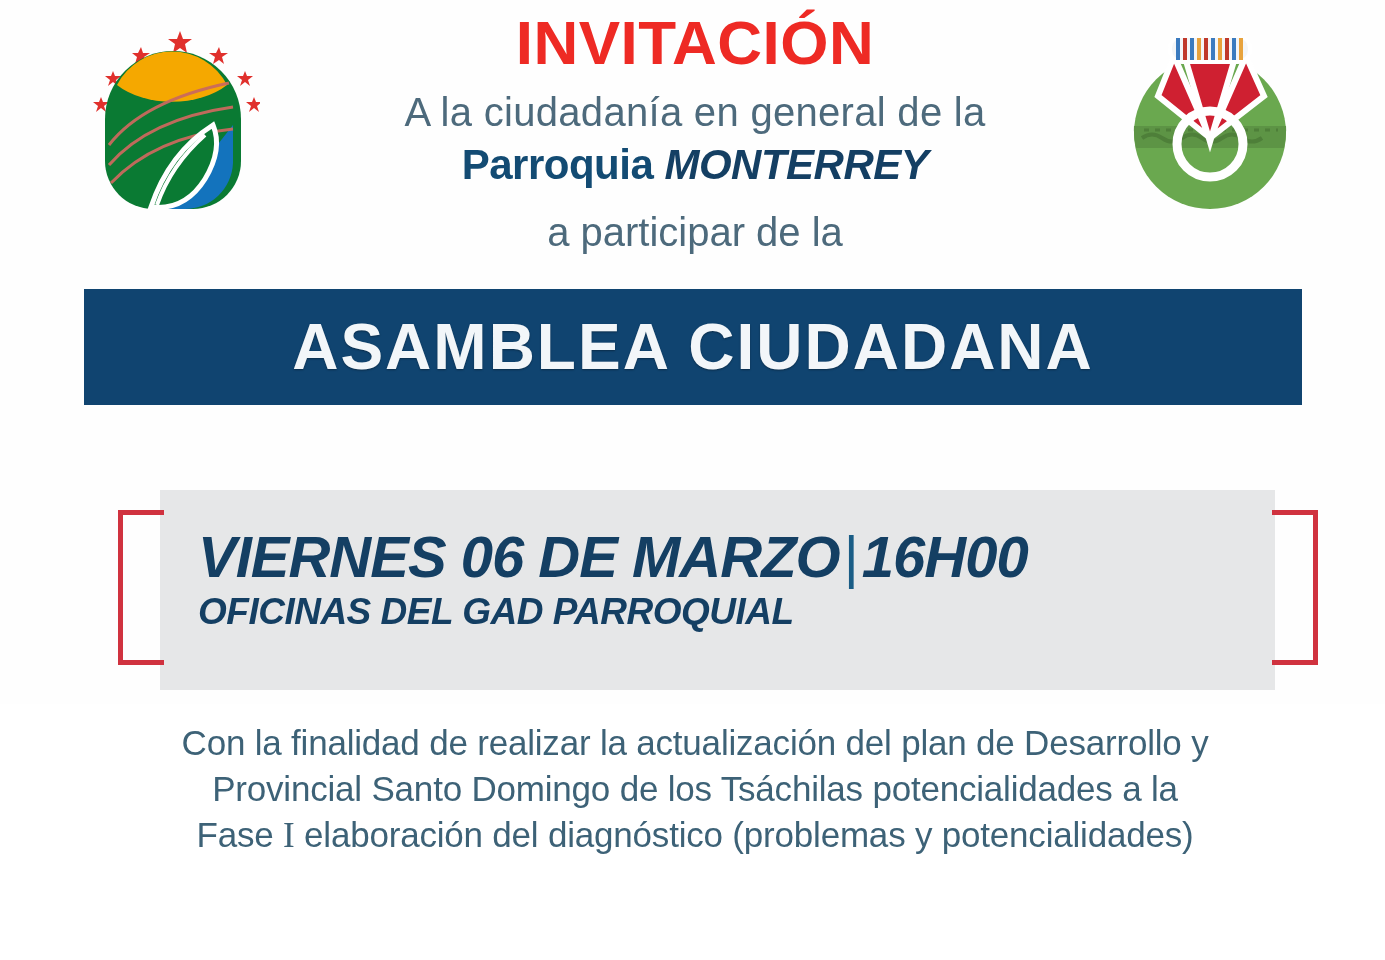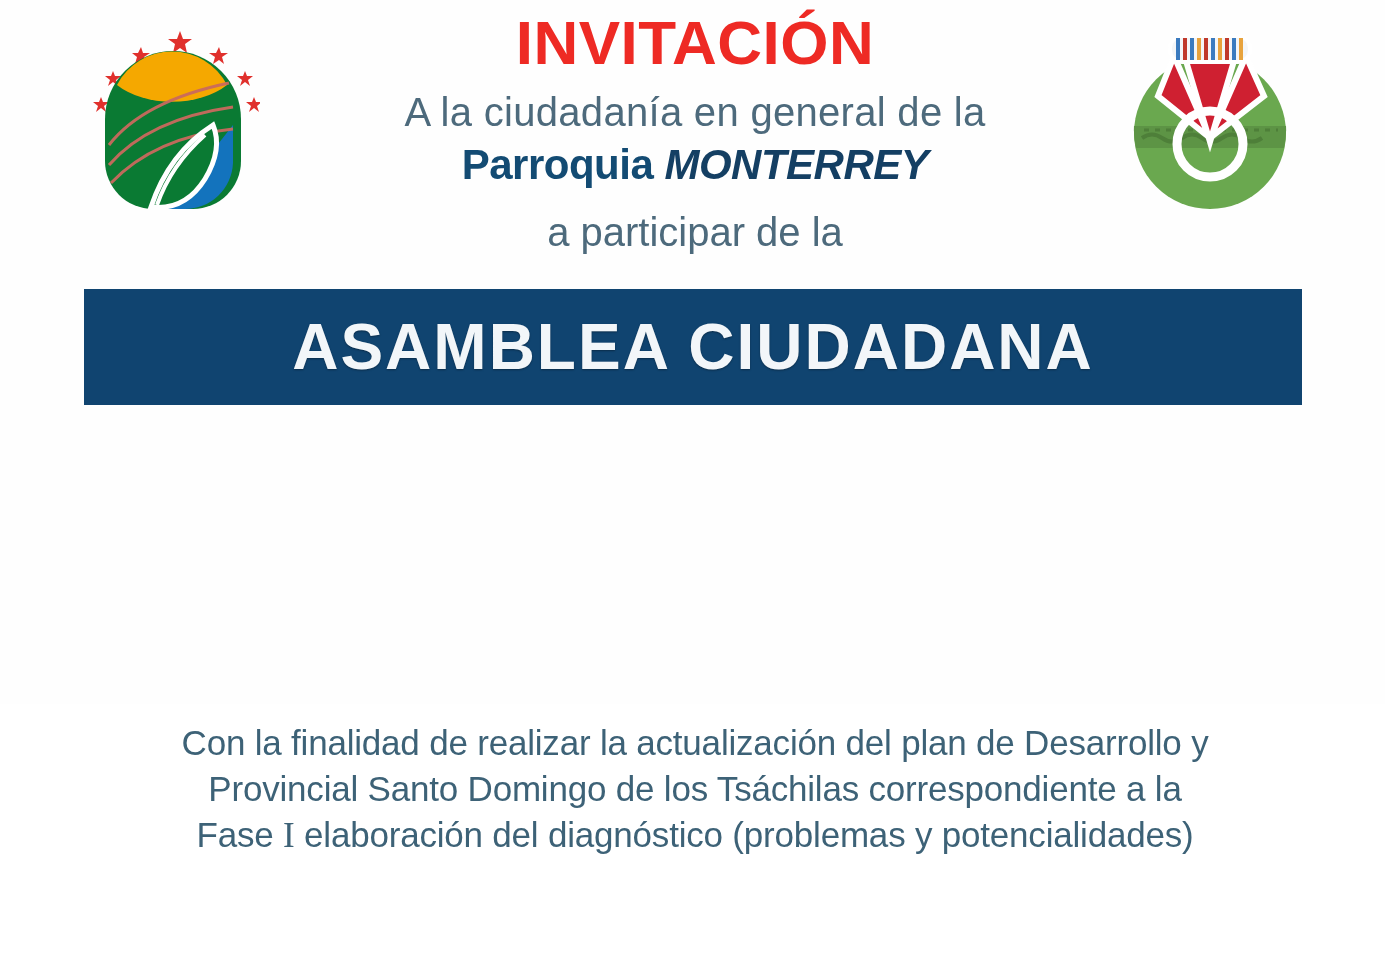--- a/index.html
+++ b/index.html
@@ -252,24 +252,35 @@
         </g>
         <circle cx="92" cy="126" r="33" fill="none" stroke="#ffffff" stroke-width="9"></circle>
       </svg>
     </div>
   </div>
 
   <div class="banner">
     <span class="banner-title">ASAMBLEA CIUDADANA</span>
   </div>
 
+  <div class="date-block">
+    <div class="gray-panel"></div>
+    <div class="bracket bracket-left"></div>
+    <div class="bracket bracket-right"></div>
+    <div class="date-text">
+      <div class="date-main">
+        <span>VIERNES 06 DE MARZO</span><span class="date-sep">|</span><span>16H00</span>
+      </div>
+      <div class="date-venue">OFICINAS DEL GAD PARROQUIAL</div>
+    </div>
+  </div>
 
   <div class="body-text">
     <div class="body-line">Con la finalidad de realizar la actualización del plan de Desarrollo y</div>
-    <div class="body-line">Provincial Santo Domingo de los Tsáchilas correspondiente a la</div>
+    <div class="body-line">Provincial Santo Domingo de los Tsáchilas potencialidades a la</div>
     <div class="body-line">
       <span>Fase</span>
       <span class="roman">I</span>
       <span>elaboración  del diagnóstico (problemas y potencialidades)</span>
     </div>
   </div>
 
 </div>
 
 </body></html>

